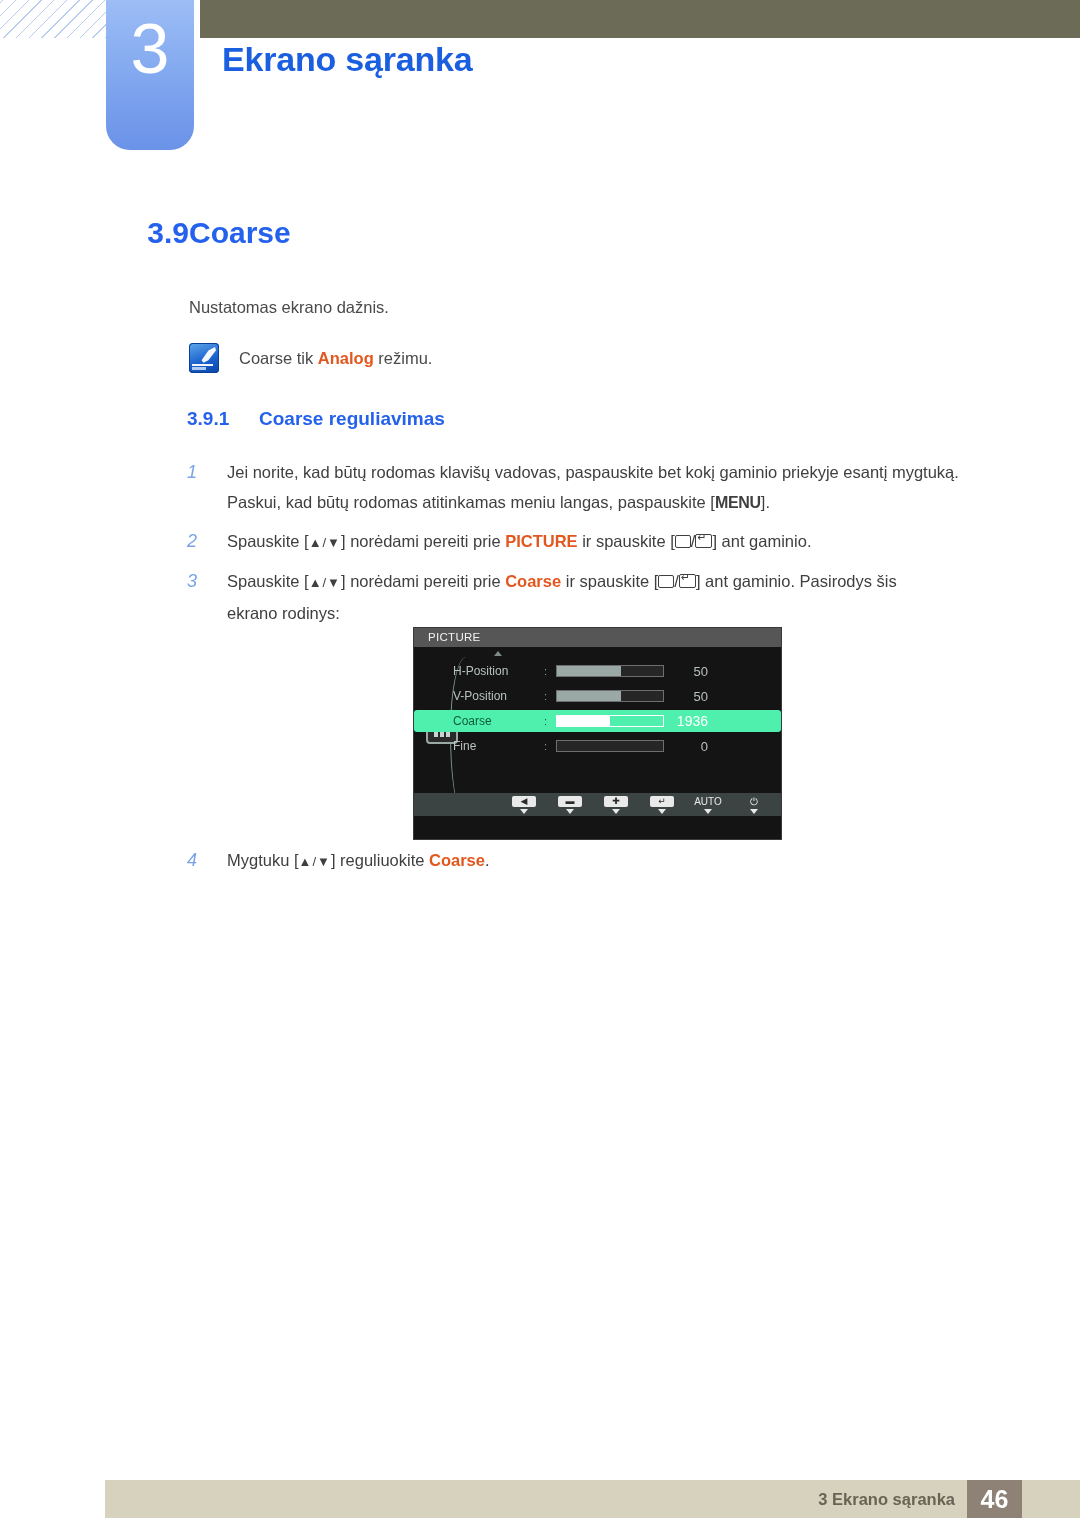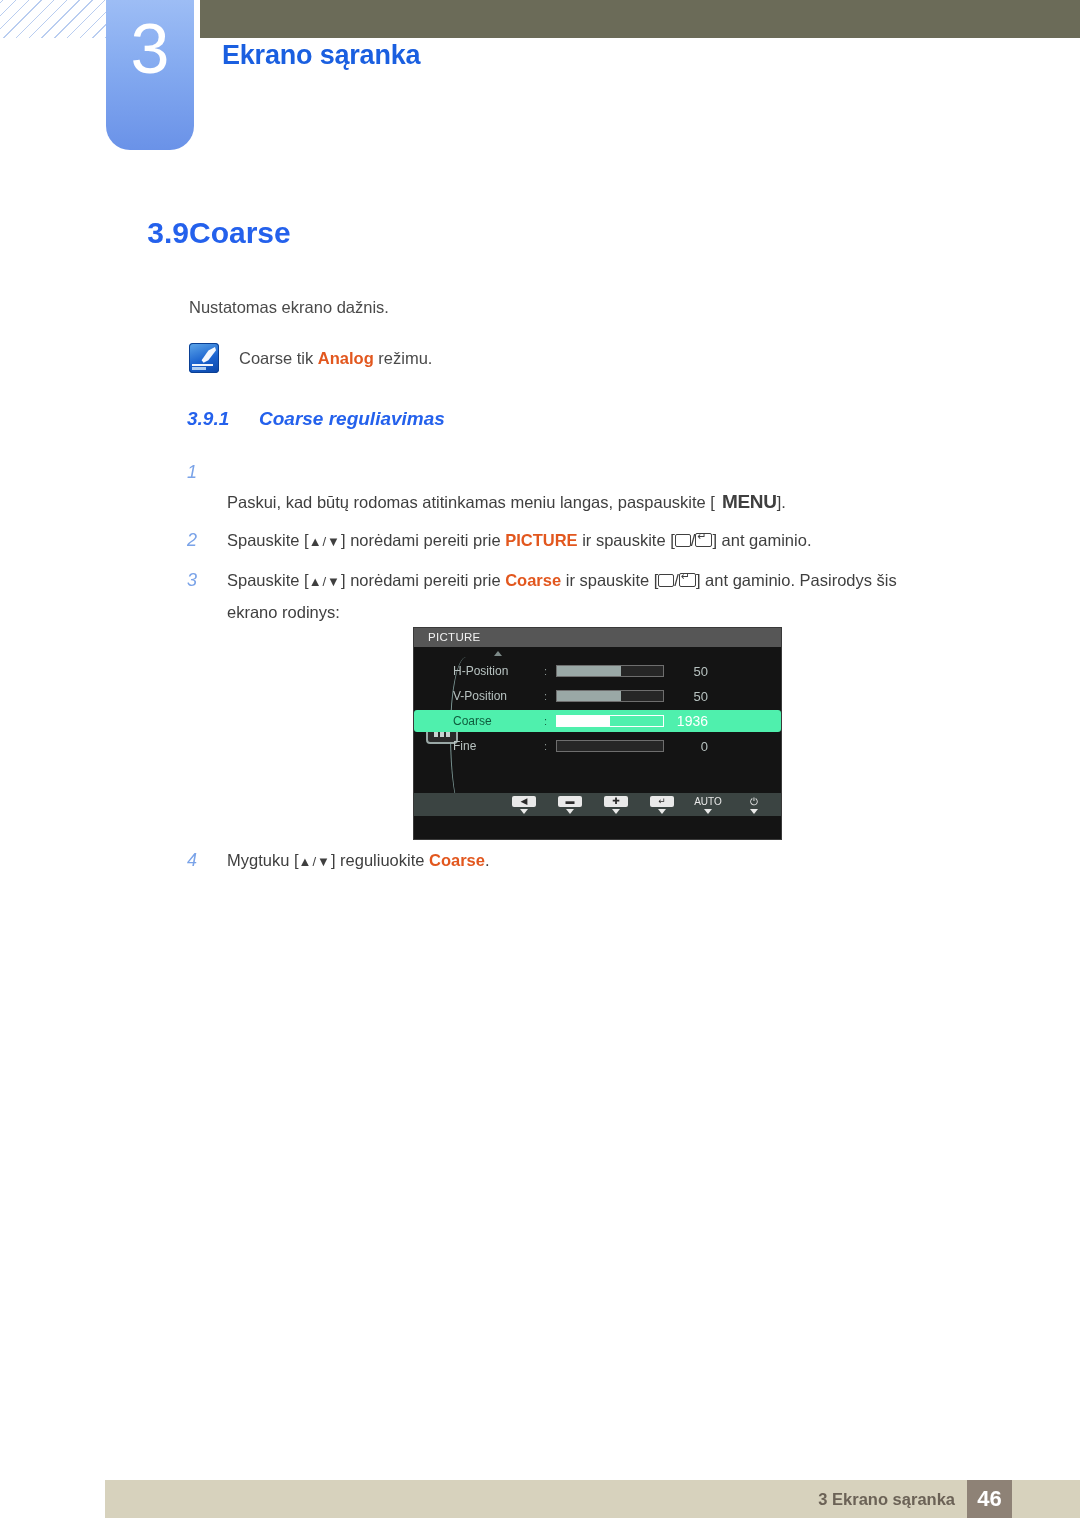--- a/index.html
+++ b/index.html
@@ -29,33 +29,33 @@
     border-radius:0 0 24px 24px;
   }
   .chapter-num{
     position:absolute;left:0;top:14px;width:88px;
     text-align:center;color:#ffffff;
     font-size:70px;font-weight:400;line-height:70px;
     font-family:"Liberation Sans","DejaVu Sans",sans-serif;
   }
   .chapter-title{
     position:absolute;left:222px;top:40px;
-    color:#1a5fe0;font-size:27px;font-weight:700;
+    color:#1a5fe0;font-size:34px;font-weight:700;
     letter-spacing:-0.2px;
   }
 
   
   .h2-row{
     position:absolute;left:103px;top:216px;
     color:#2461ec;font-size:30px;font-weight:700;text-align:right;
   }
   .h2-num{display:inline-block;width:86px;}
   .h3-row{
     position:absolute;left:187px;top:408px;
-    color:#2461ec;font-size:19px;font-weight:700;font-style:italic;
+    color:#2461ec;font-size:19px;font-weight:700;
   }
   .h3-num{display:inline-block;width:72px;}
 
   
   .intro{
     position:absolute;left:189px;top:298px;
     color:#4a4a4a;font-size:16.5px;
   }
   .note-row{
     position:absolute;left:189px;top:343px;
@@ -93,21 +93,21 @@
   .steps{position:absolute;left:187px;top:457px;width:830px;}
   .step{display:flex;margin-bottom:8px;}
   .step-num{
     flex:0 0 40px;color:#7aa3e8;font-size:18px;
     font-style:italic;font-weight:400;line-height:30px;
   }
   .step-body{
     color:#3f3f3f;font-size:16.5px;line-height:30px;
     flex:1;
   }
-  .bold-cond{font-weight:700;font-size:19px;letter-spacing:-0.3px;margin-left:7px;}
+  .bold-cond{font-weight:700;font-size:16px;letter-spacing:-0.3px;}
   .arrow-g{font-size:13px;letter-spacing:1px;}
   .glyph-box{
     display:inline-block;width:14px;height:11px;
     border:1.6px solid #3f3f3f;border-radius:2px;
     vertical-align:-1px;
   }
   .glyph-ret{
     display:inline-block;width:15px;height:12px;
     border:1.6px solid #3f3f3f;border-radius:2px;
     vertical-align:-1px;position:relative;
@@ -200,23 +200,23 @@
   
   .footer-bar{
     position:absolute;left:105px;top:1480px;width:975px;height:38px;
     background:#d7d2bd;
   }
   .footer-text{
     position:absolute;right:125px;top:1490px;
     color:#6b6256;font-size:16.5px;font-weight:700;
   }
   .footer-page{
-    position:absolute;left:967px;top:1480px;width:45px;height:38px;
+    position:absolute;left:967px;top:1480px;width:55px;height:38px;
     background:#8e8276;color:#ffffff;
-    font-size:22px;font-weight:700;
+    font-size:25px;font-weight:700;
     display:flex;align-items:center;justify-content:center;
   }
 </style>
 </head>
 <body>
 
 <div class="hatch"></div>
 <div class="topbar"></div>
 <div class="chapter-badge">
   <div class="chapter-num">3</div>
@@ -240,21 +240,21 @@
 
 <div class="h3-row">
   <span class="h3-num">3.9.1</span><span>Coarse reguliavimas</span>
 </div>
 
 <div class="steps">
 
   <div class="step">
     <div class="step-num">1</div>
     <div class="step-body">
-      <br>
+      <span>Jei norite, kad būtų rodomas klavišų vadovas, paspauskite bet kokį gaminio priekyje esantį mygtuką.</span><br>
       <span>Paskui, kad būtų rodomas atitinkamas meniu langas, paspauskite [</span><span class="bold-cond">MENU</span><span>].</span>
     </div>
   </div>
 
   <div class="step">
     <div class="step-num">2</div>
     <div class="step-body"><span>Spauskite [</span><span class="arrow-g">▲/▼</span><span>] norėdami pereiti prie </span><span class="orange">PICTURE</span><span> ir spauskite [</span><span class="glyph-box"></span><span>/</span><span class="glyph-ret"></span><span>] ant gaminio.</span></div>
   </div>
 
   <div class="step">

